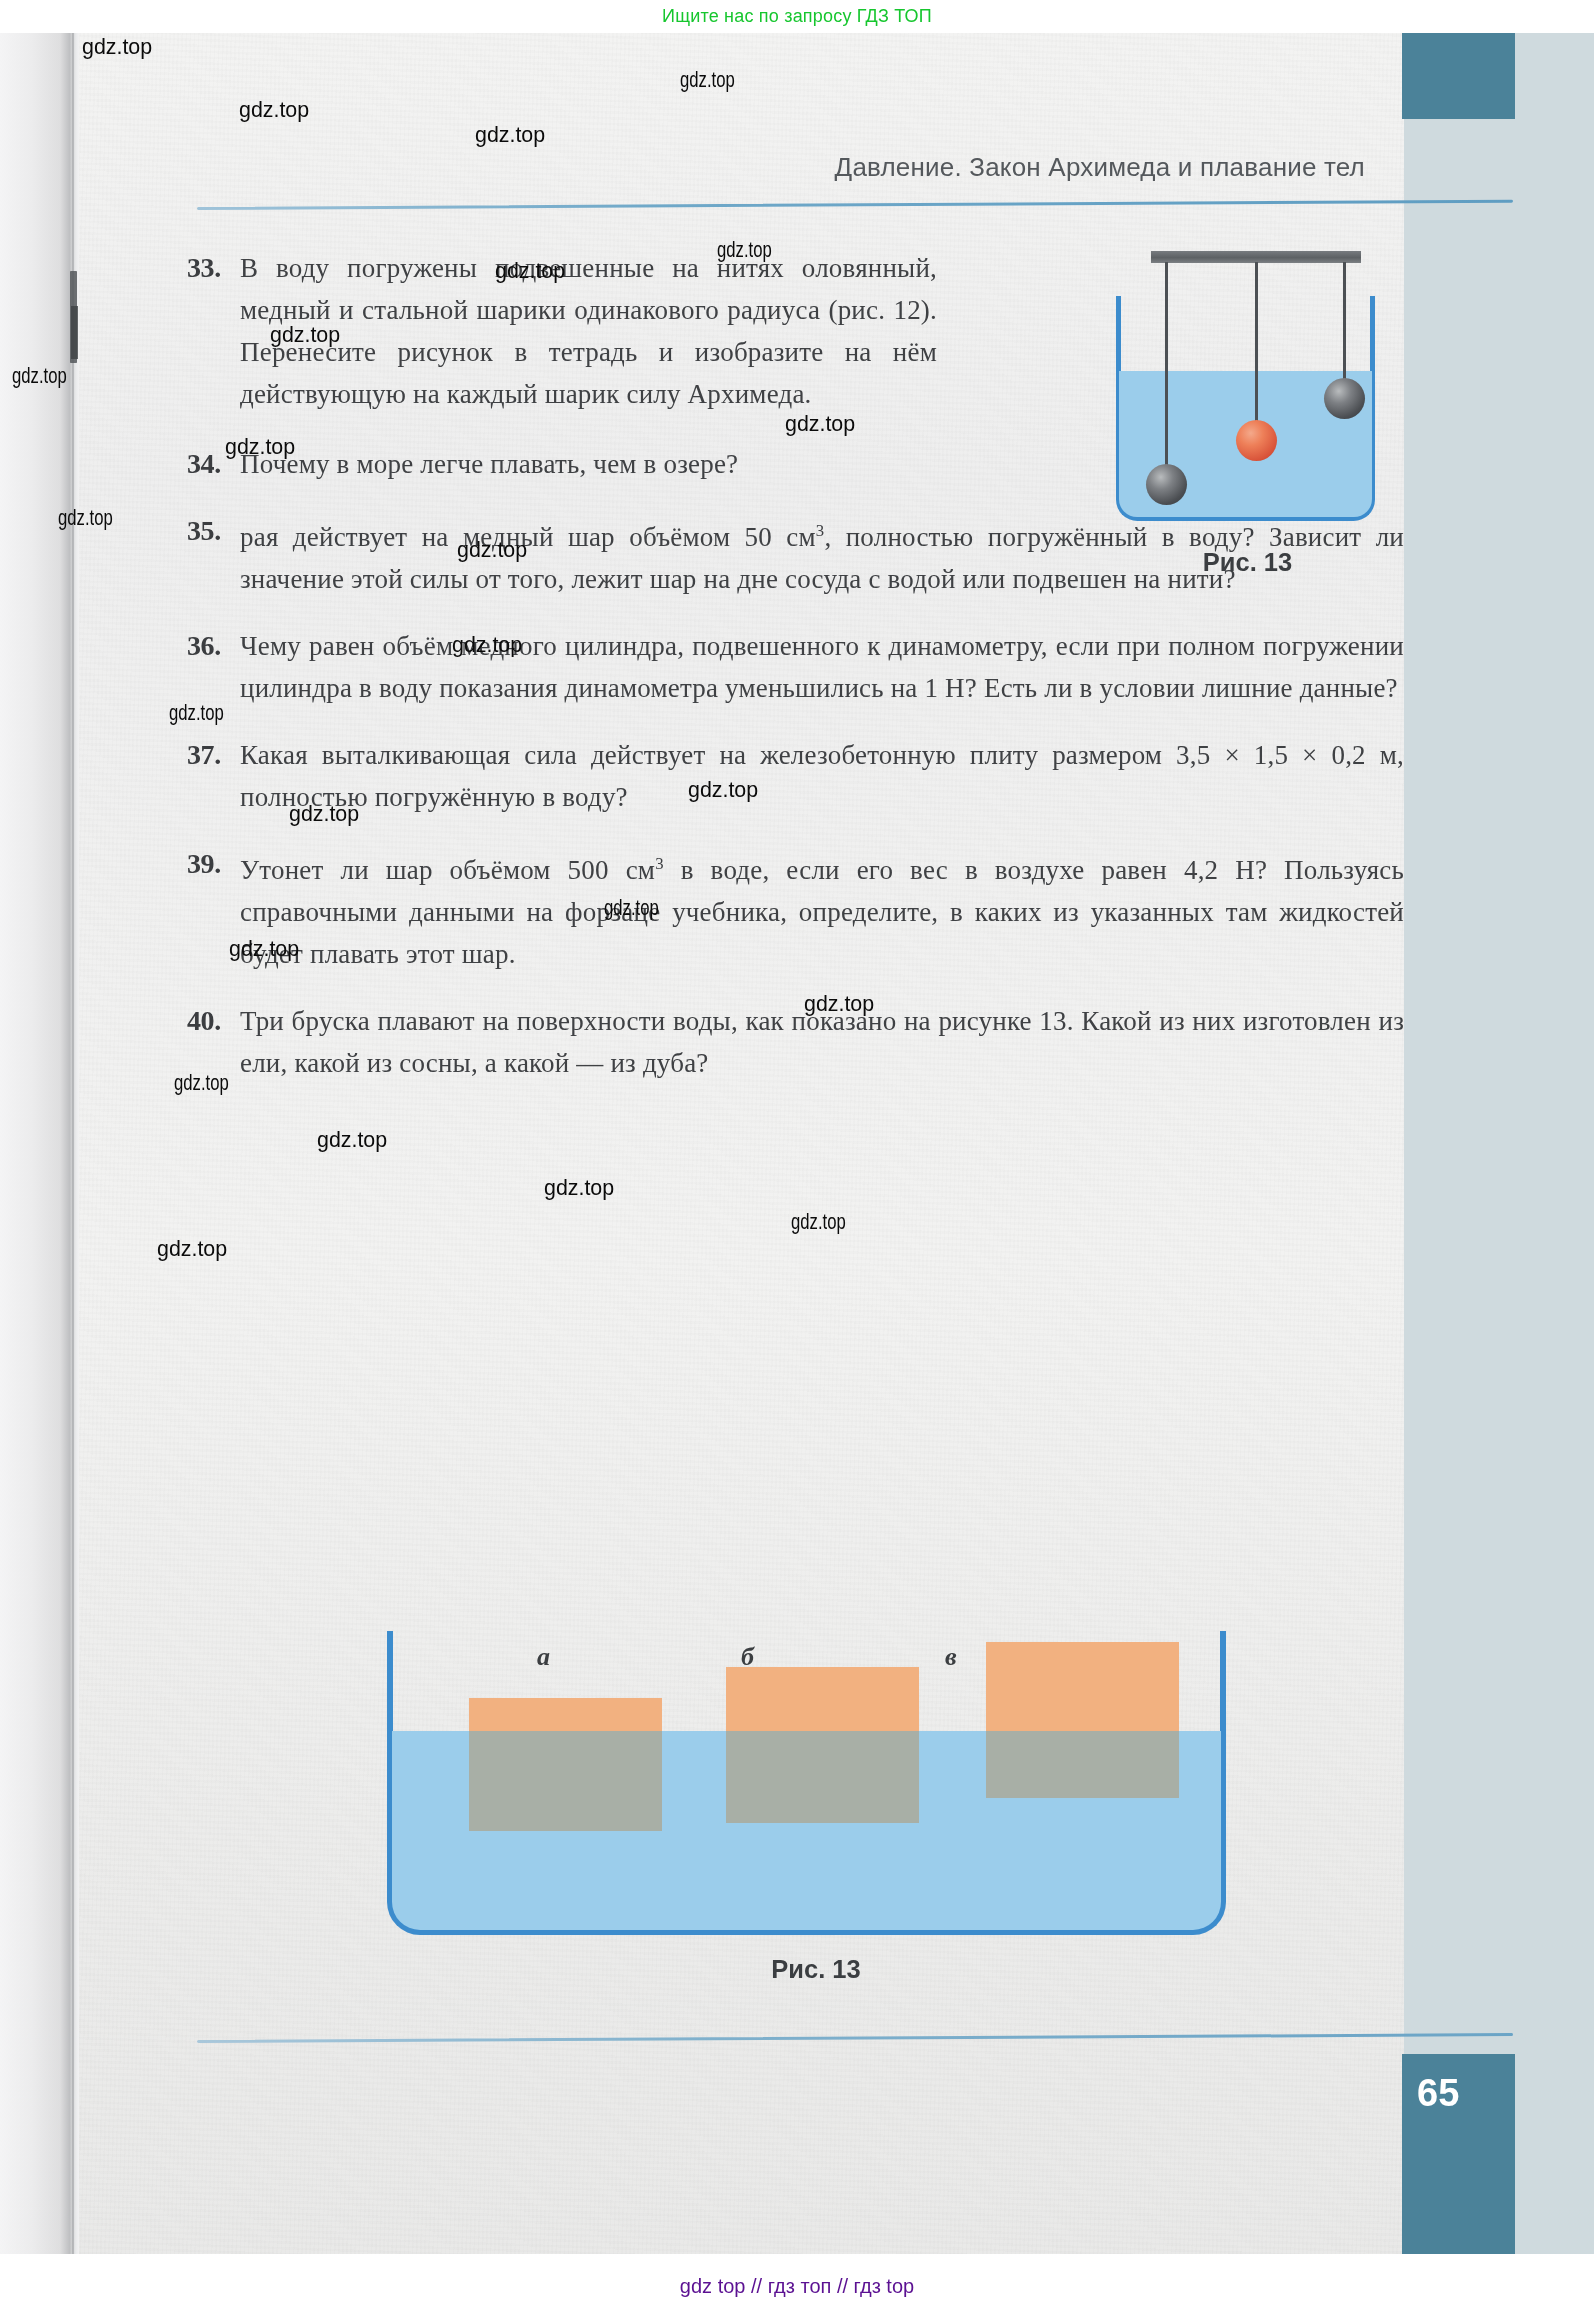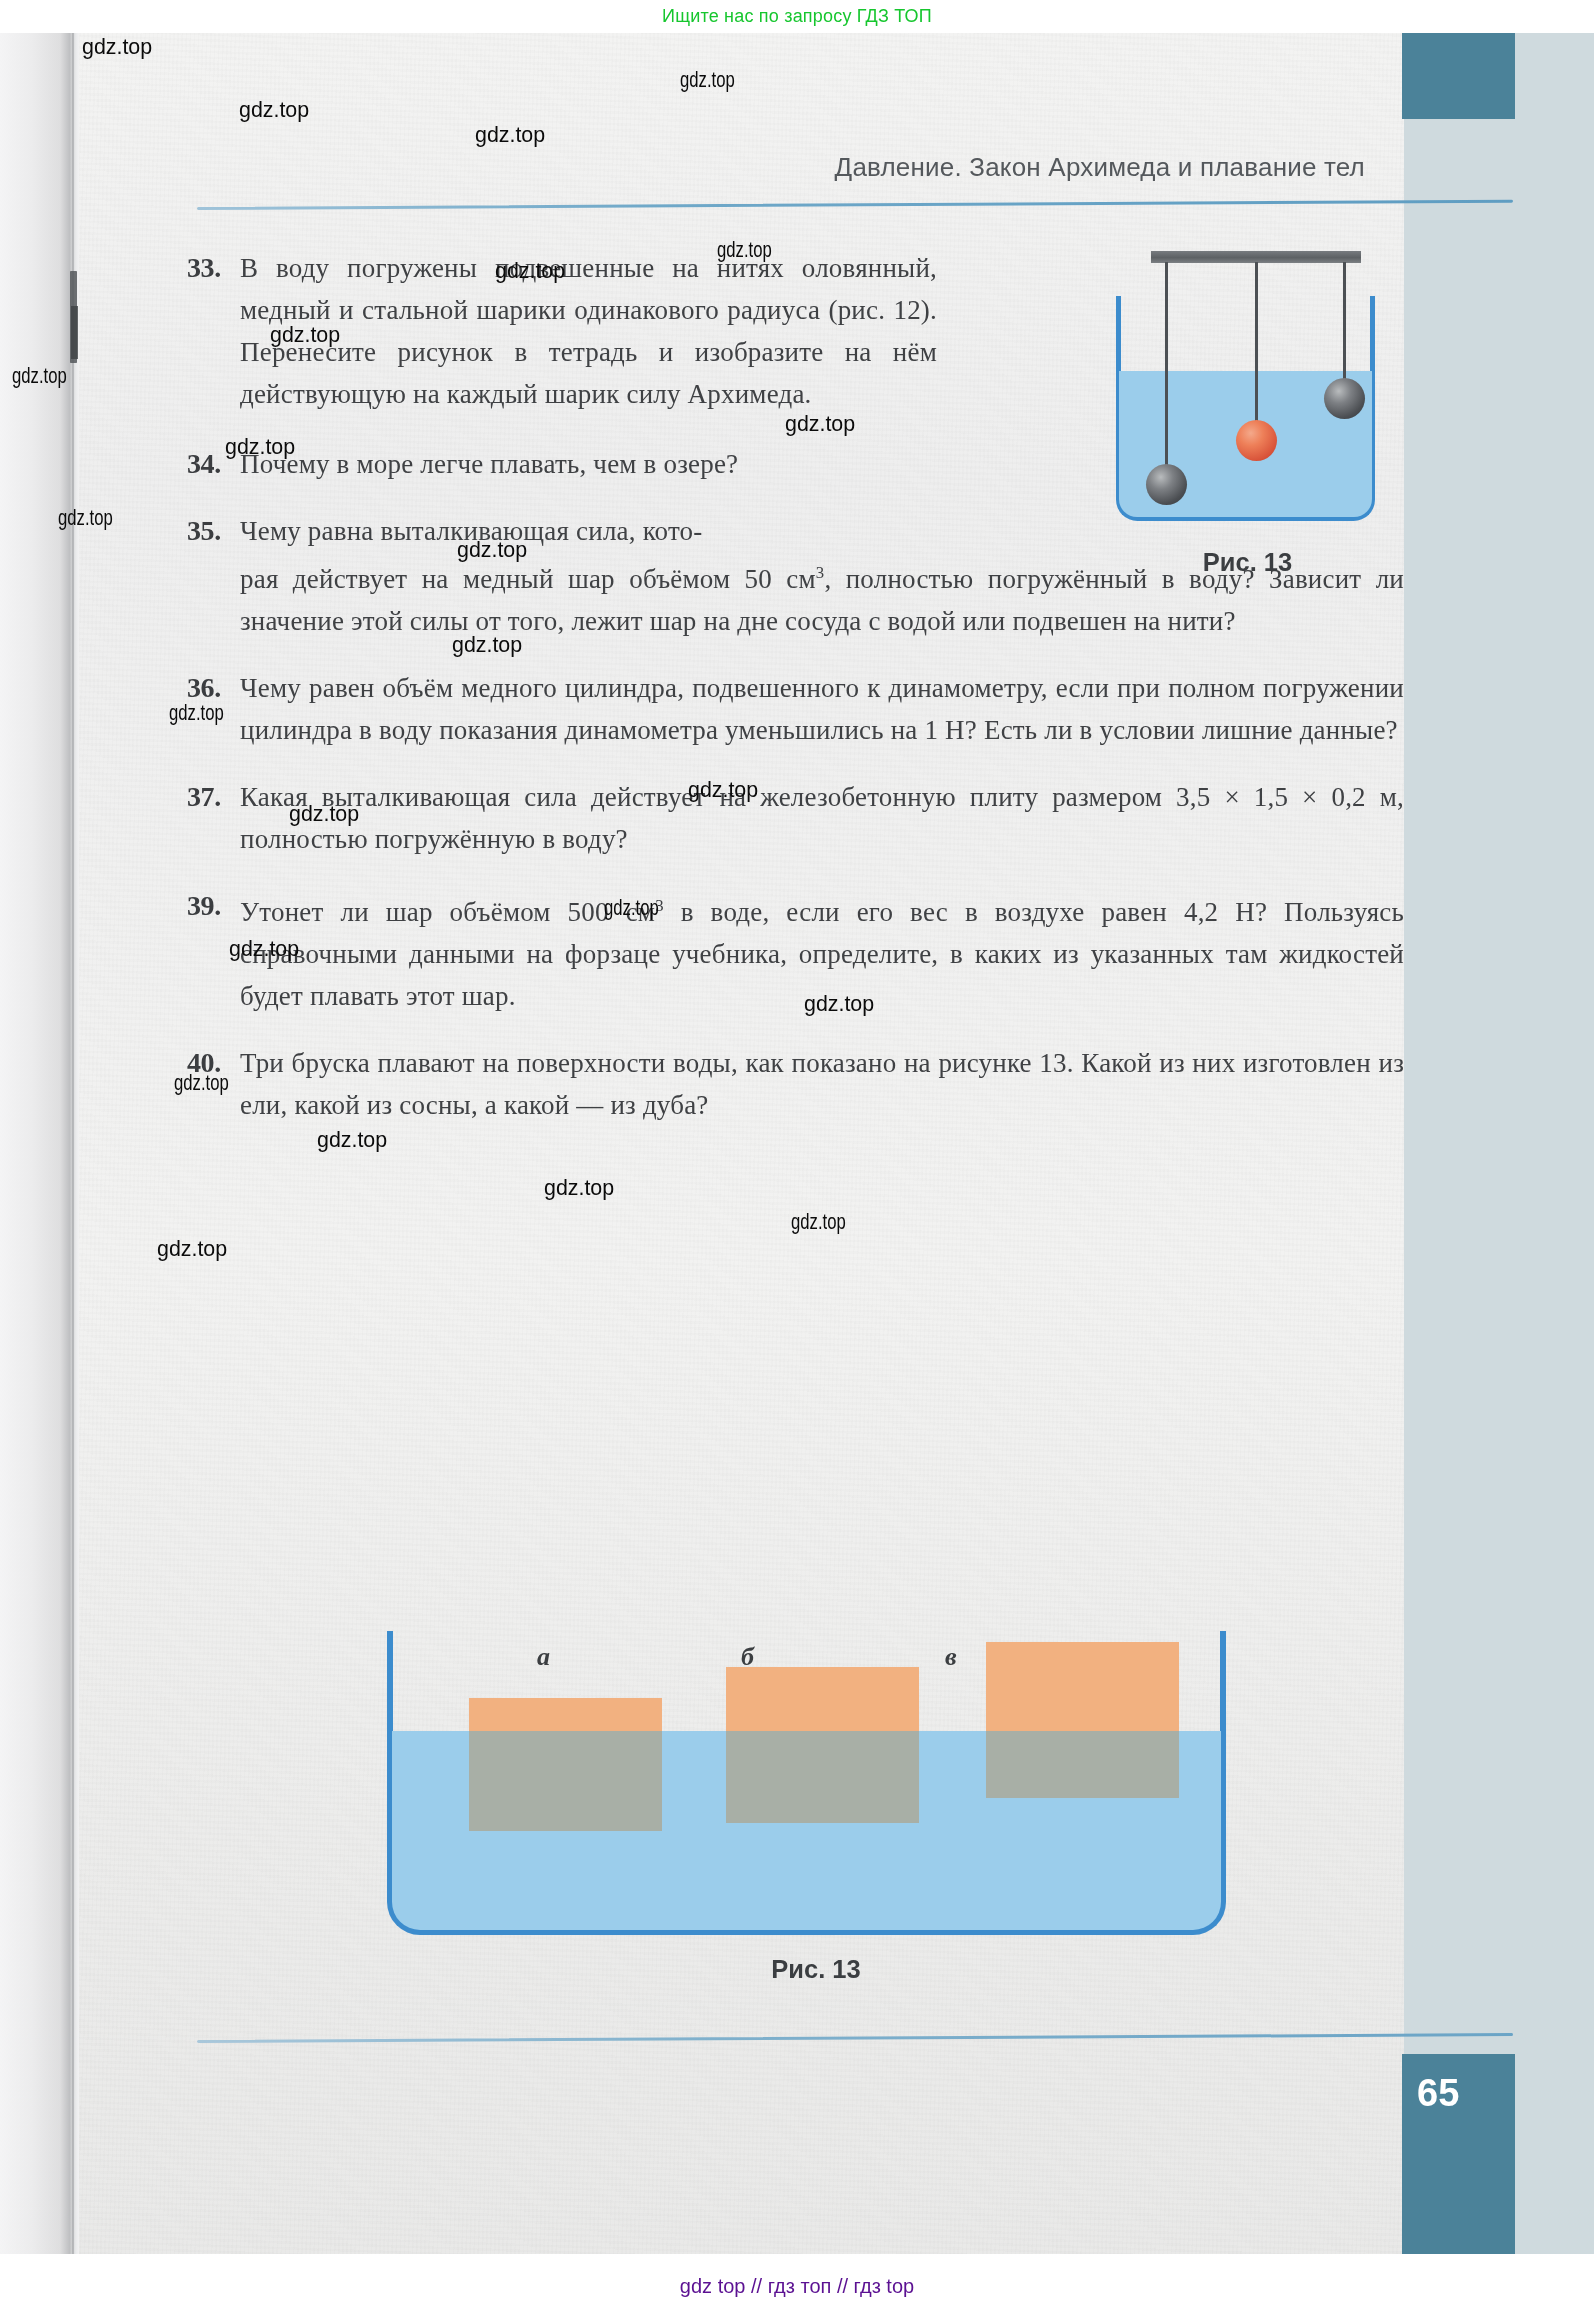--- a/index.html
+++ b/index.html
@@ -221,21 +221,20 @@
   </div>
 
   <div class="prob" style="margin-top:28px;">
     <div class="prob-num">34.</div>
     <div class="prob-body narrow2">Почему в море легче плавать, чем в озере?</div>
   </div>
 
   <div class="prob" style="margin-top:25px;">
     <div class="prob-num">35.</div>
     <div style="flex:1 1 auto;">
-      <div class="prob-body" style="max-width:697px;">Чему равна выталкивающая сила, кото-</div>
       <div class="prob-body">рая действует на медный шар объёмом 50 см<sup>3</sup>, полностью погружённый в воду? Зависит ли значение этой силы от того, лежит шар на дне сосуда с водой или подвешен на нити?</div>
     </div>
   </div>
 
   <div class="prob" style="margin-top:25px;">
     <div class="prob-num">36.</div>
     <div class="prob-body">Чему равен объём медного цилиндра, подвешенного к динамометру, если при полном погружении цилиндра в воду показания динамометра уменьшились на 1 Н? Есть ли в условии лишние данные?</div>
   </div>
 
   <div class="prob" style="margin-top:25px;">

